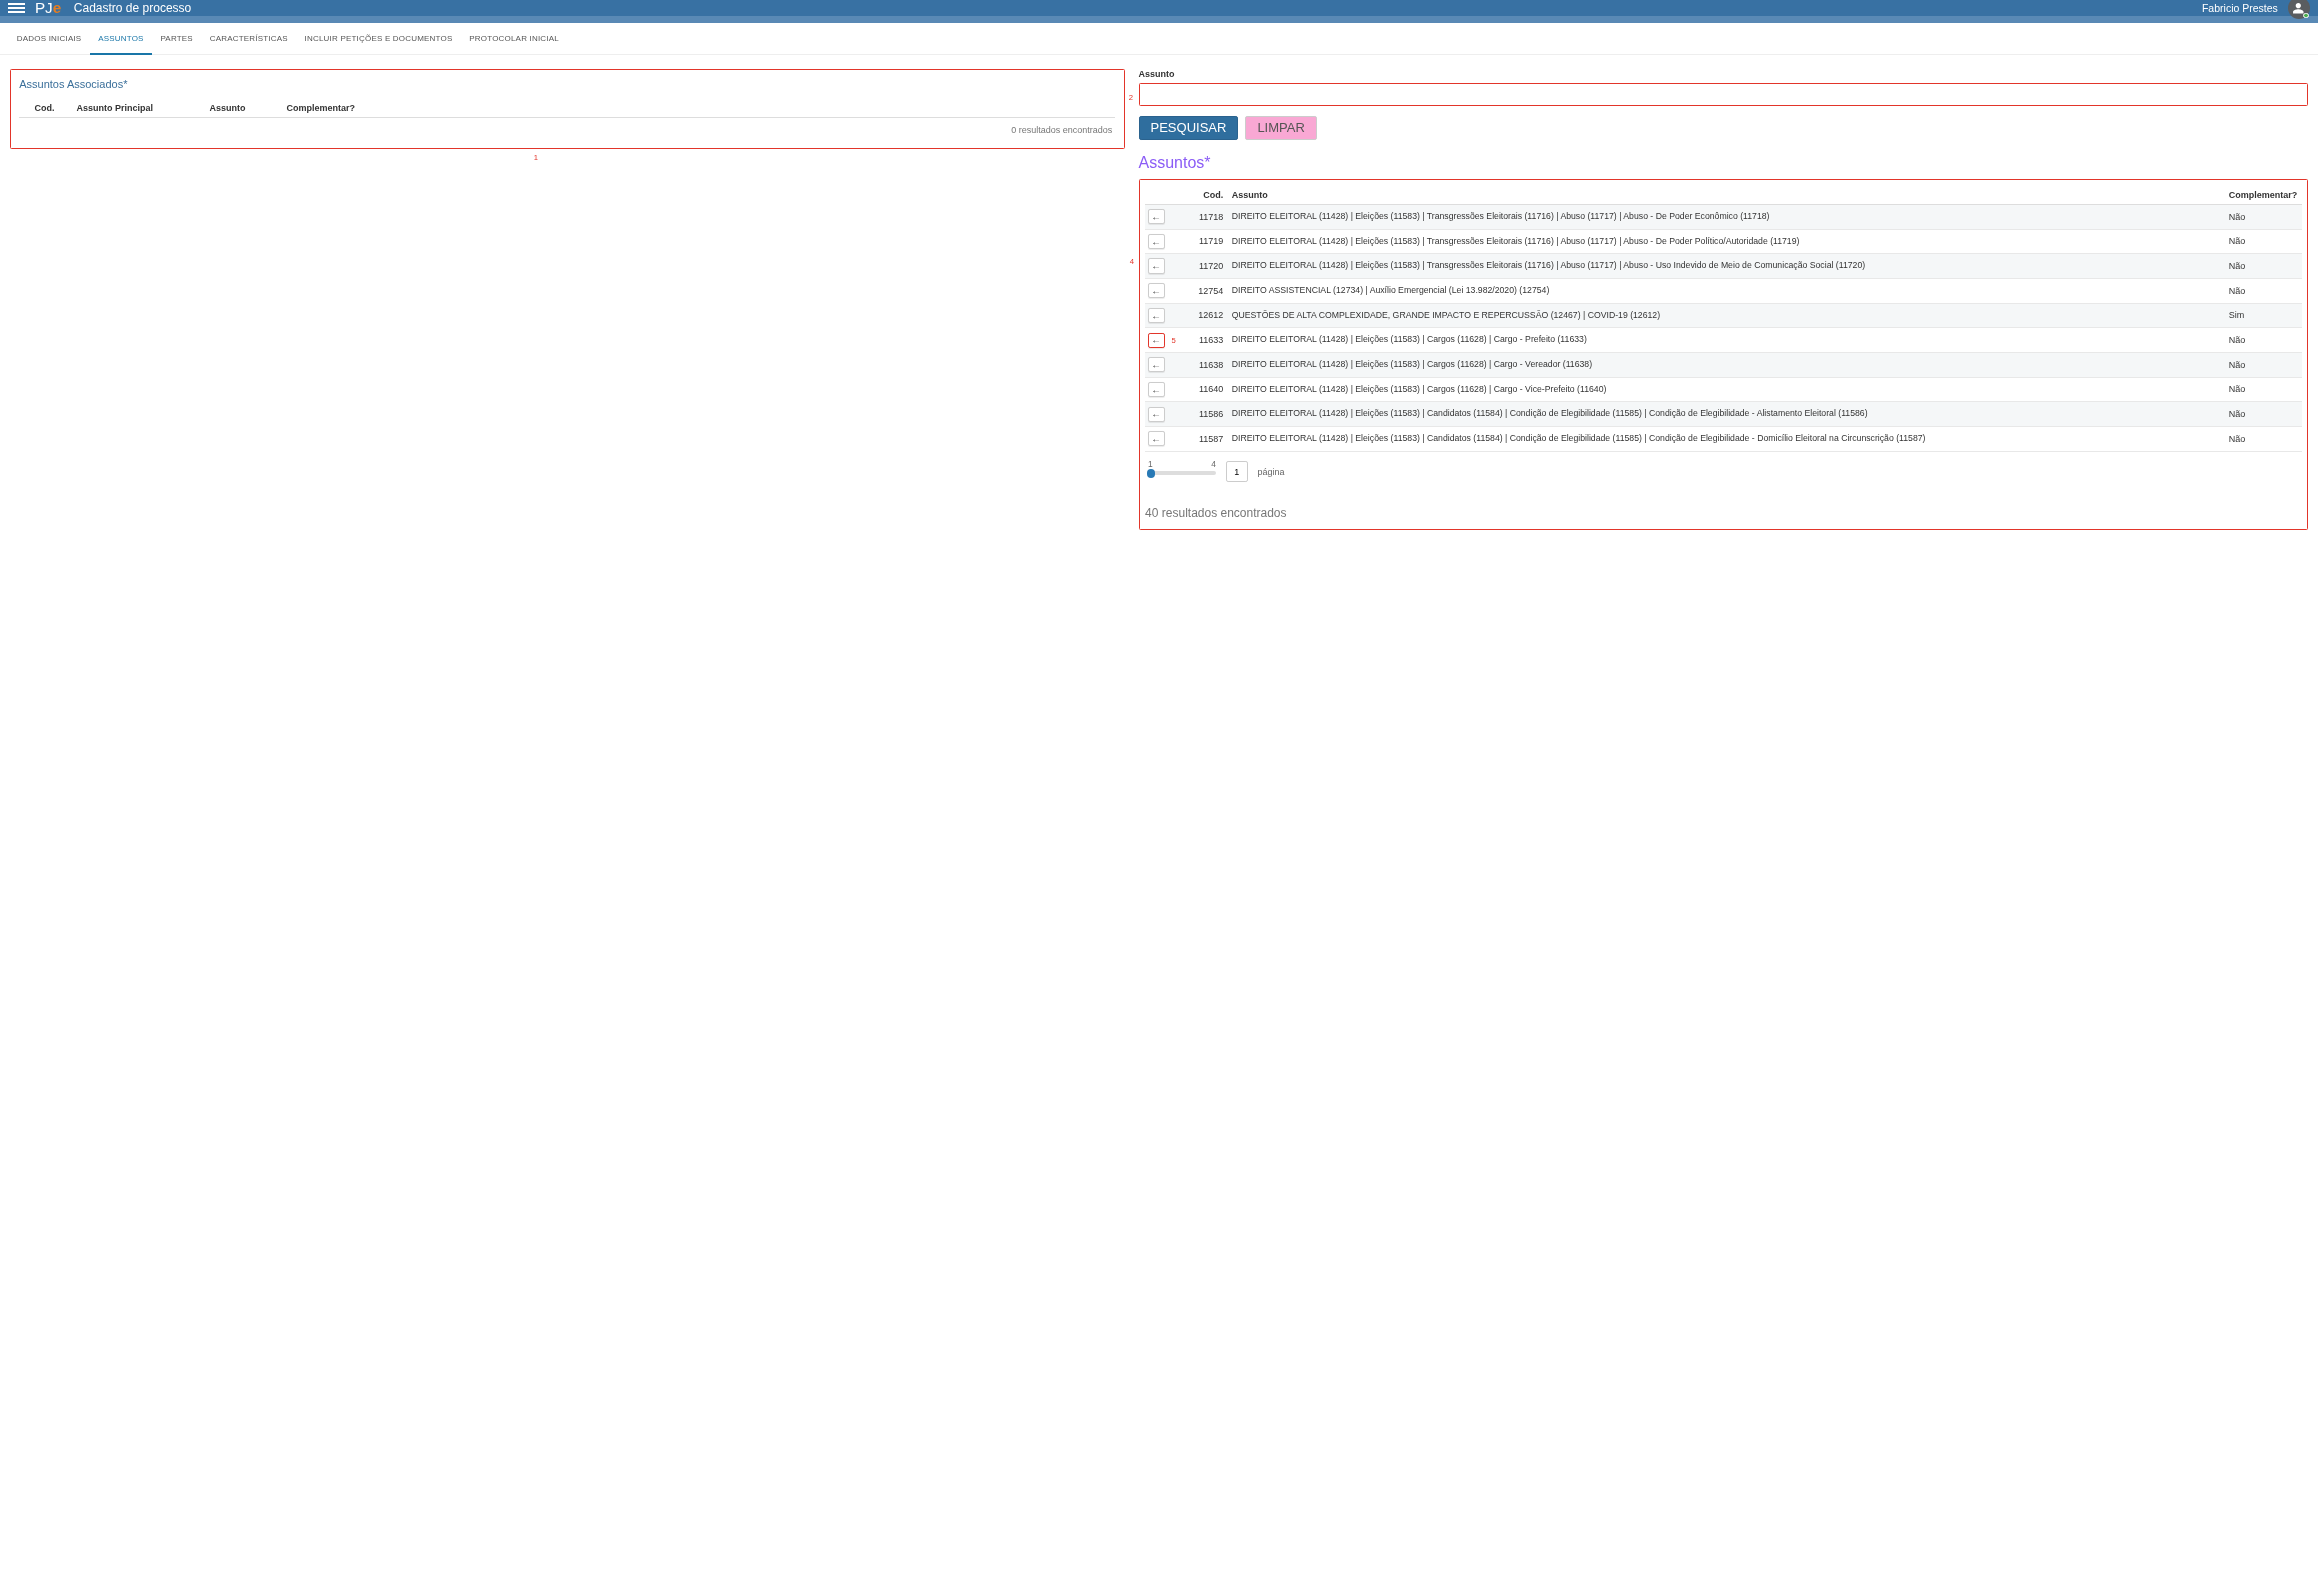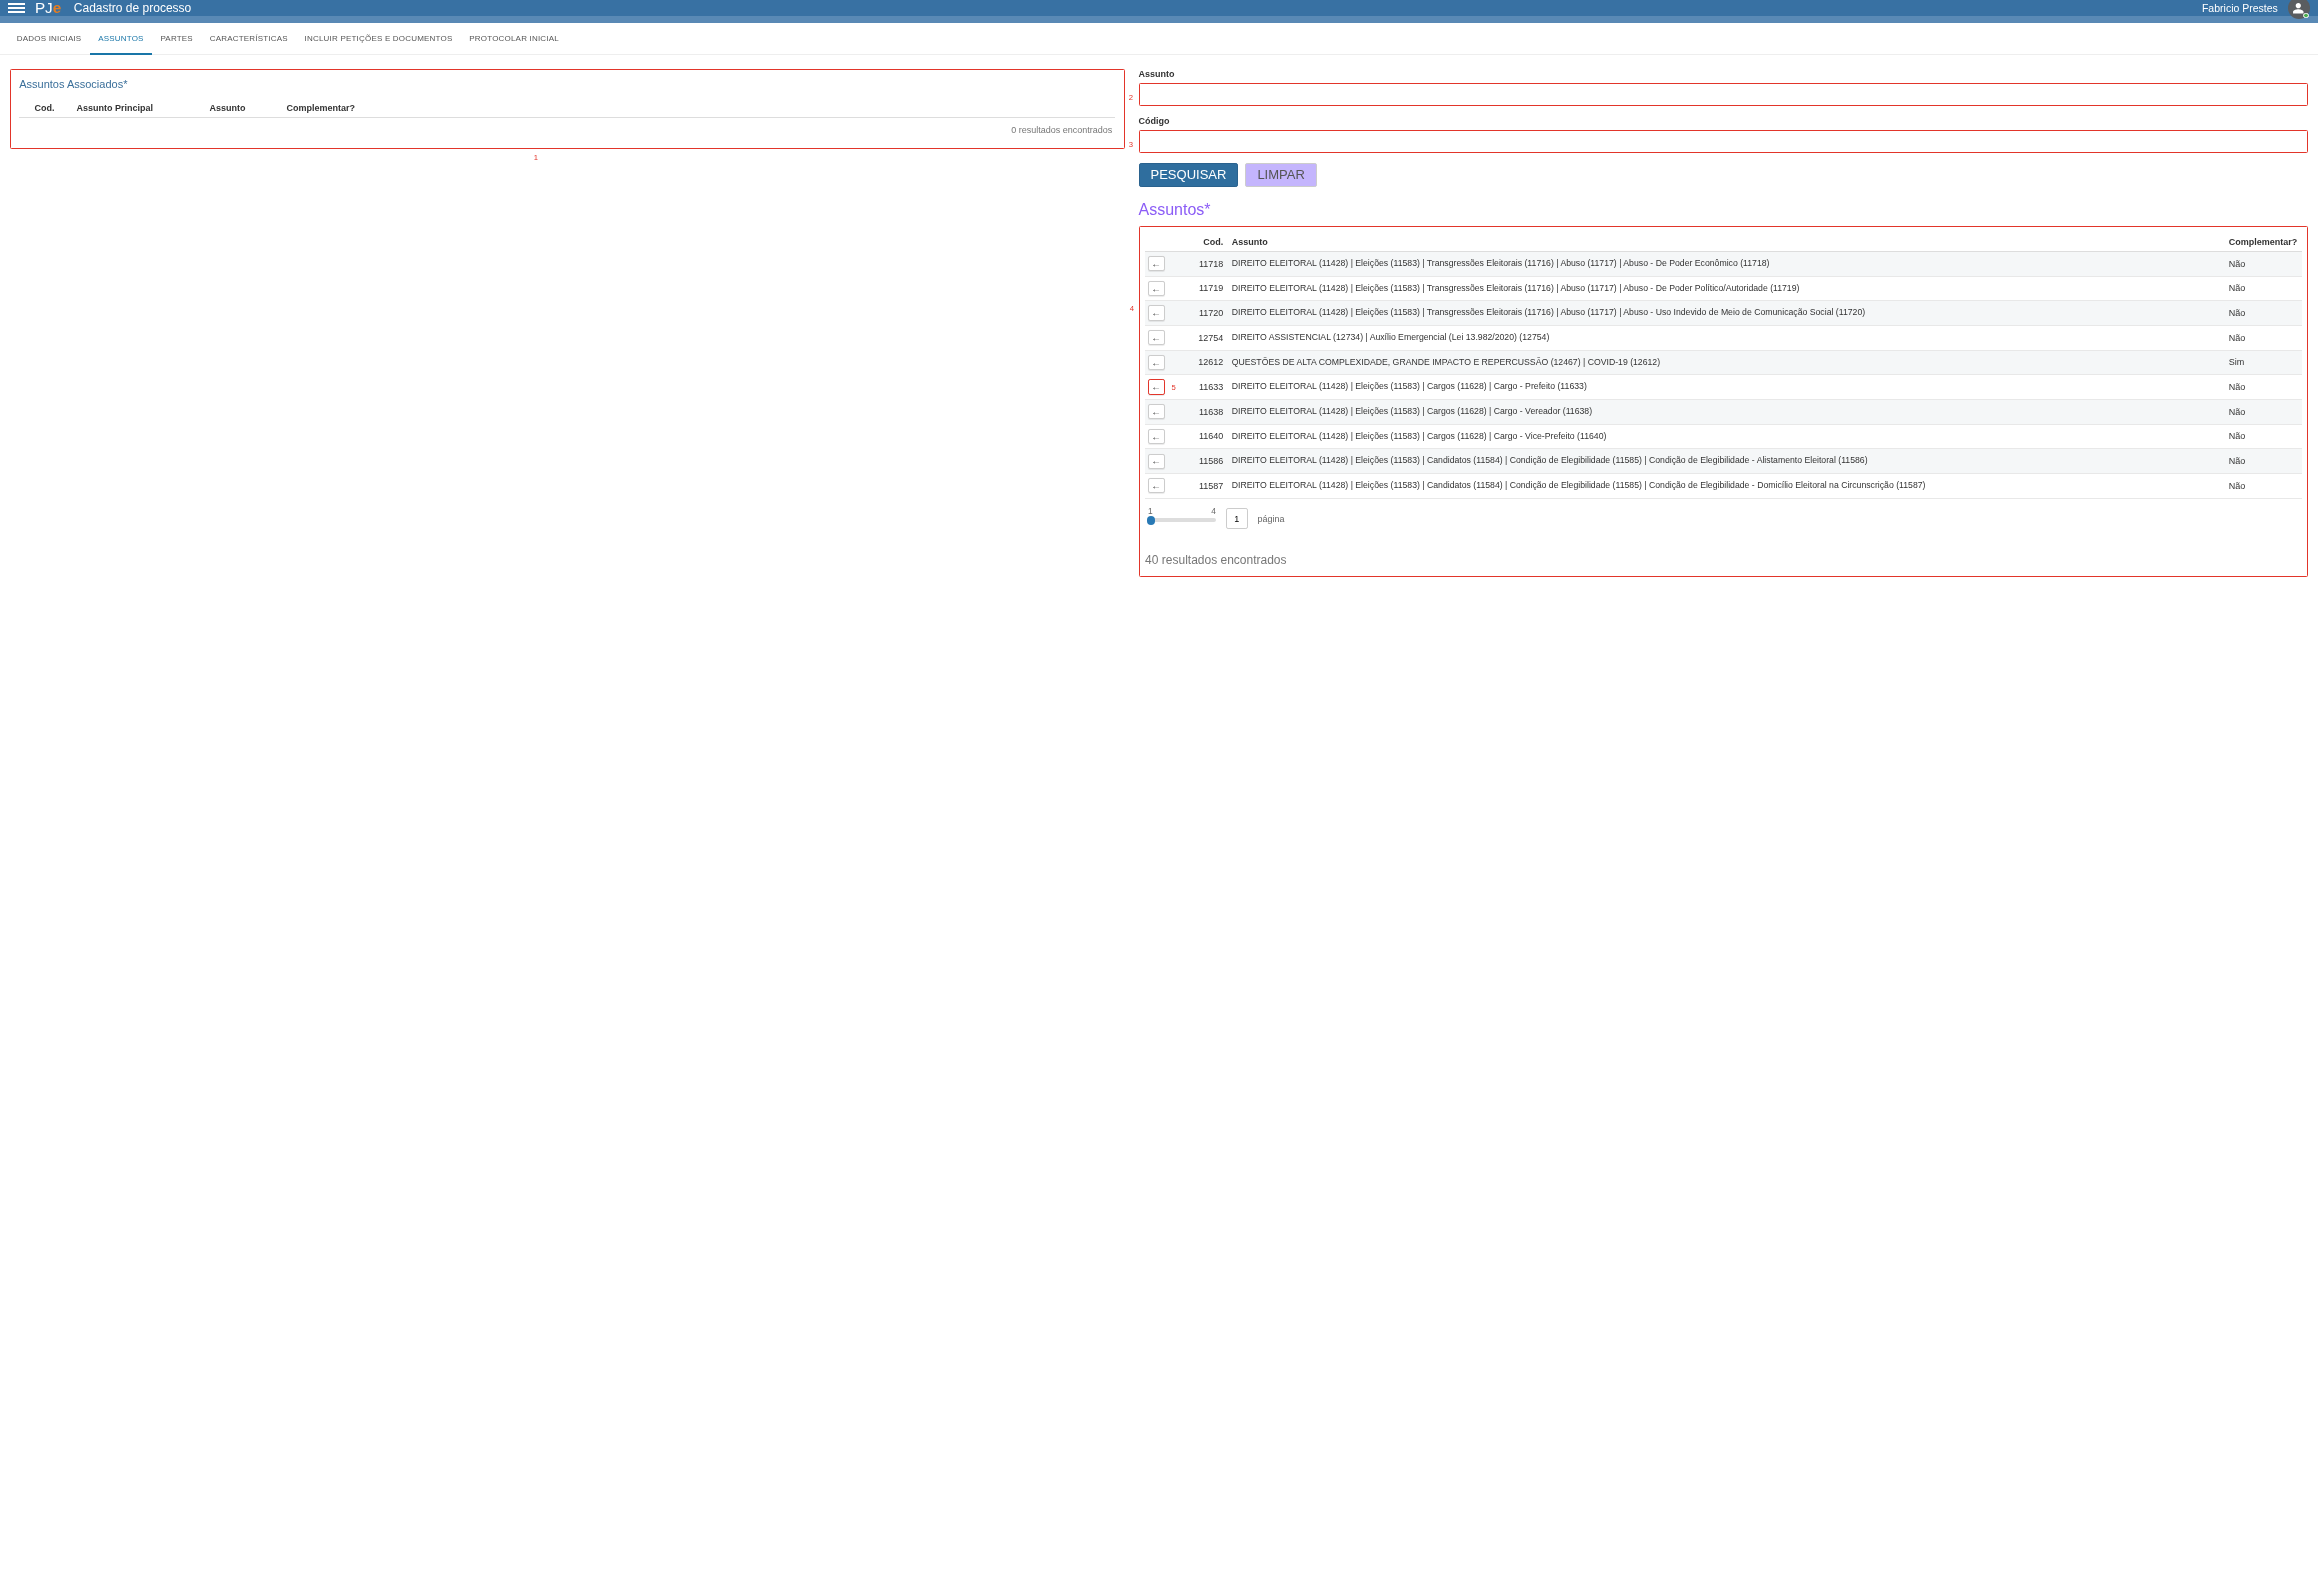--- a/index.html
+++ b/index.html
@@ -47,21 +47,21 @@
   .form-group { margin-bottom: 9.8px; position: relative; }
   .form-label { font-size: 9px; color: #333; font-weight: 600; display: block; margin-bottom: 4.2px; }
   .form-input-wrap { border: 1.4px solid #e2352a; padding: 0; border-radius: 1.4px; }
   .form-input { width: 100%; height: 22px; border: 0.7px solid #ccc; border-radius: 2.1px; padding: 0 5.6px; font-size: 9px; background: #fff; }
   .form-input-wrap .form-input { border: none; height: 21px; }
   .callout-side { position: absolute; left: -9.8px; top: 24px; color: #e2352a; font-size: 7.7px; }
 
   .btn-row { display: flex; gap: 7px; margin-bottom: 14px; }
   .btn { height: 24px; padding: 0 11px; border-radius: 2.1px; font-size: 13px; cursor: pointer; border: 0.7px solid transparent; }
   .btn-primary { background: #2f6e9e; color: #fff; border-color: #2a628e; }
-  .btn-default { background: #c4b5fd; color: #555; border-color: #ccc; }
+  .btn-default { background: #f9a8d4; color: #555; border-color: #ccc; }
 
   .assuntos-title { color: #8b5cf6; font-size: 16px; font-weight: 400; margin-bottom: 7px; }
 
   .results-box { border: 1.4px solid #e2352a; padding: 5.6px 5.6px 8.4px 5.6px; position: relative; border-radius: 1.4px; }
   .res-header-row { display: flex; border-bottom: 0.7px solid #ddd; padding: 4.2px 2.8px; font-size: 9px; font-weight: 600; }
   .c-act { width: 42px; }
   .c-cod { width: 39px; text-align: right; padding-right: 5.6px; }
   .c-desc { flex: 1; padding-left: 2.8px; }
   .c-comp { width: 70px; text-align: left; }
 
@@ -136,25 +136,20 @@
         </div>
         <div class="empty-text">0 resultados encontrados</div>
       </div>
       <div class="callout-num" style="left: 47%; margin-top: 4.2px; position: relative;">1</div>
     </div>
 
     <div class="right-panel">
       <div class="form-group">
         <label class="form-label">Assunto</label>
         <span class="callout-side">2</span>
-        <div class="form-input-wrap"><input class="form-input" type="text" style=""></div>
-      </div>
-      <div class="form-group">
-        <label class="form-label">Código</label>
-        <span class="callout-side">3</span>
         <div class="form-input-wrap"><input class="form-input" type="text" style=""></div>
       </div>
       <div class="btn-row">
         <button class="btn btn-primary">PESQUISAR</button>
         <button class="btn btn-default">LIMPAR</button>
       </div>
 
       <div class="assuntos-title">Assuntos*</div>
 
       <div class="results-box">

